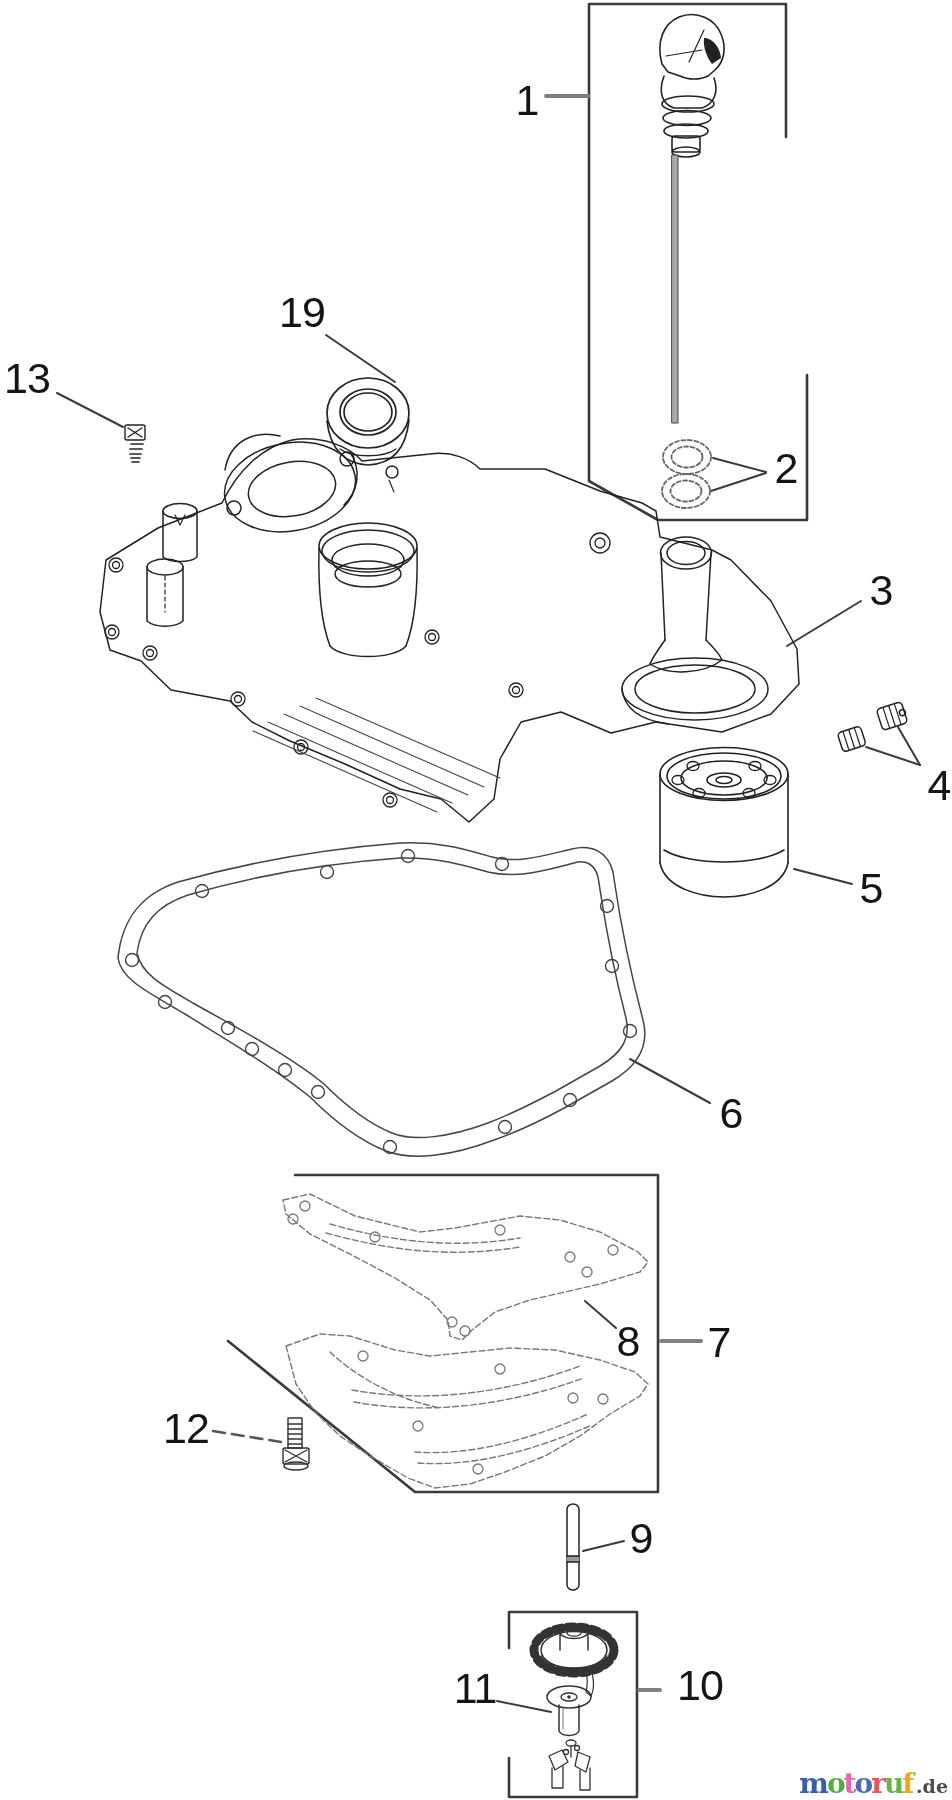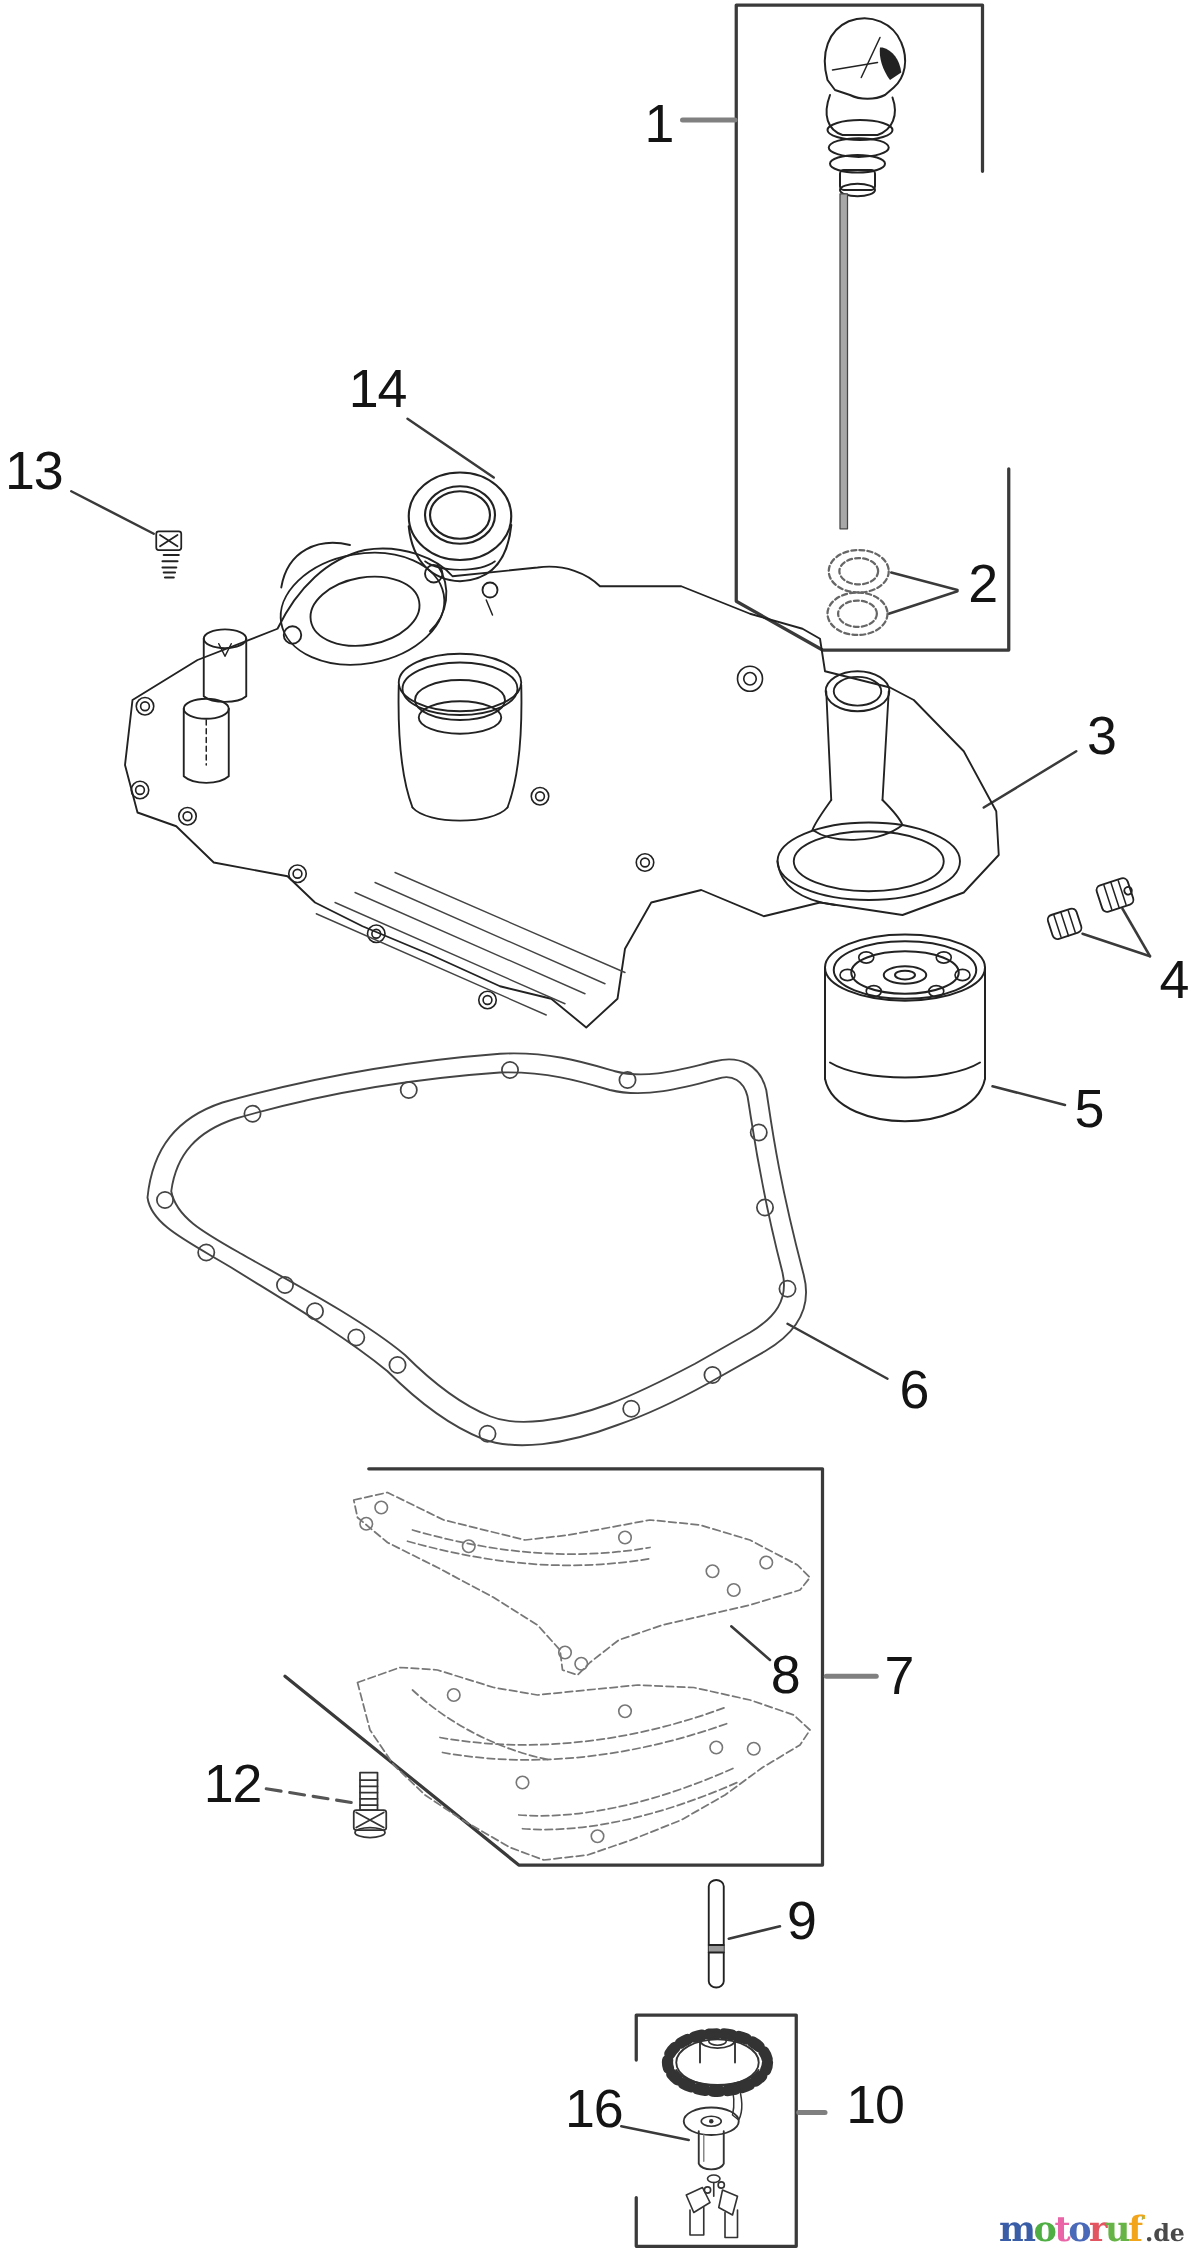--- a/index.html
+++ b/index.html
@@ -287,23 +287,23 @@
       <div class="callout" style="left: 527px; top: 100px;">1</div>
       <div class="callout" style="left: 786px; top: 468px;">2</div>
       <div class="callout" style="left: 881px; top: 590px;">3</div>
       <div class="callout" style="left: 939px; top: 785px;">4</div>
       <div class="callout" style="left: 871px; top: 888px;">5</div>
       <div class="callout" style="left: 731px; top: 1113px;">6</div>
       <div class="callout" style="left: 719px; top: 1342px;">7</div>
       <div class="callout" style="left: 628px; top: 1341px;">8</div>
       <div class="callout" style="left: 641px; top: 1538px;">9</div>
       <div class="callout" style="left: 700px; top: 1685px;">10</div>
-      <div class="callout" style="left: 475px; top: 1688px;">16</div>
+      <div class="callout" style="left: 475px; top: 1688px;">11</div>
       <div class="callout" style="left: 186px; top: 1428px; text-align: right;">12</div>
       <div class="callout" style="left: 27px; top: 378px; text-align: right;">13</div>
-      <div class="callout" style="left: 302px; top: 312px;">14</div>
+      <div class="callout" style="left: 302px; top: 312px;">19</div>
     </div>
 
   <div class="watermark">
     <span><span style="color: rgb(58, 93, 168);">m</span><span style="color: rgb(79, 174, 68);">o</span><span style="color: rgb(234, 101, 168);">t</span><span style="color: rgb(74, 105, 184);">o</span><span style="color: rgb(227, 85, 96);">r</span><span style="color: rgb(103, 180, 70);">u</span><span style="color: rgb(242, 165, 27);">f</span></span><span class="tick" style="color: rgb(169, 180, 77);">ʹ</span><span class="suffix" style="color: rgb(74, 74, 74);">.de</span>
   </div>
 
 </div>
 
 </body></html>

